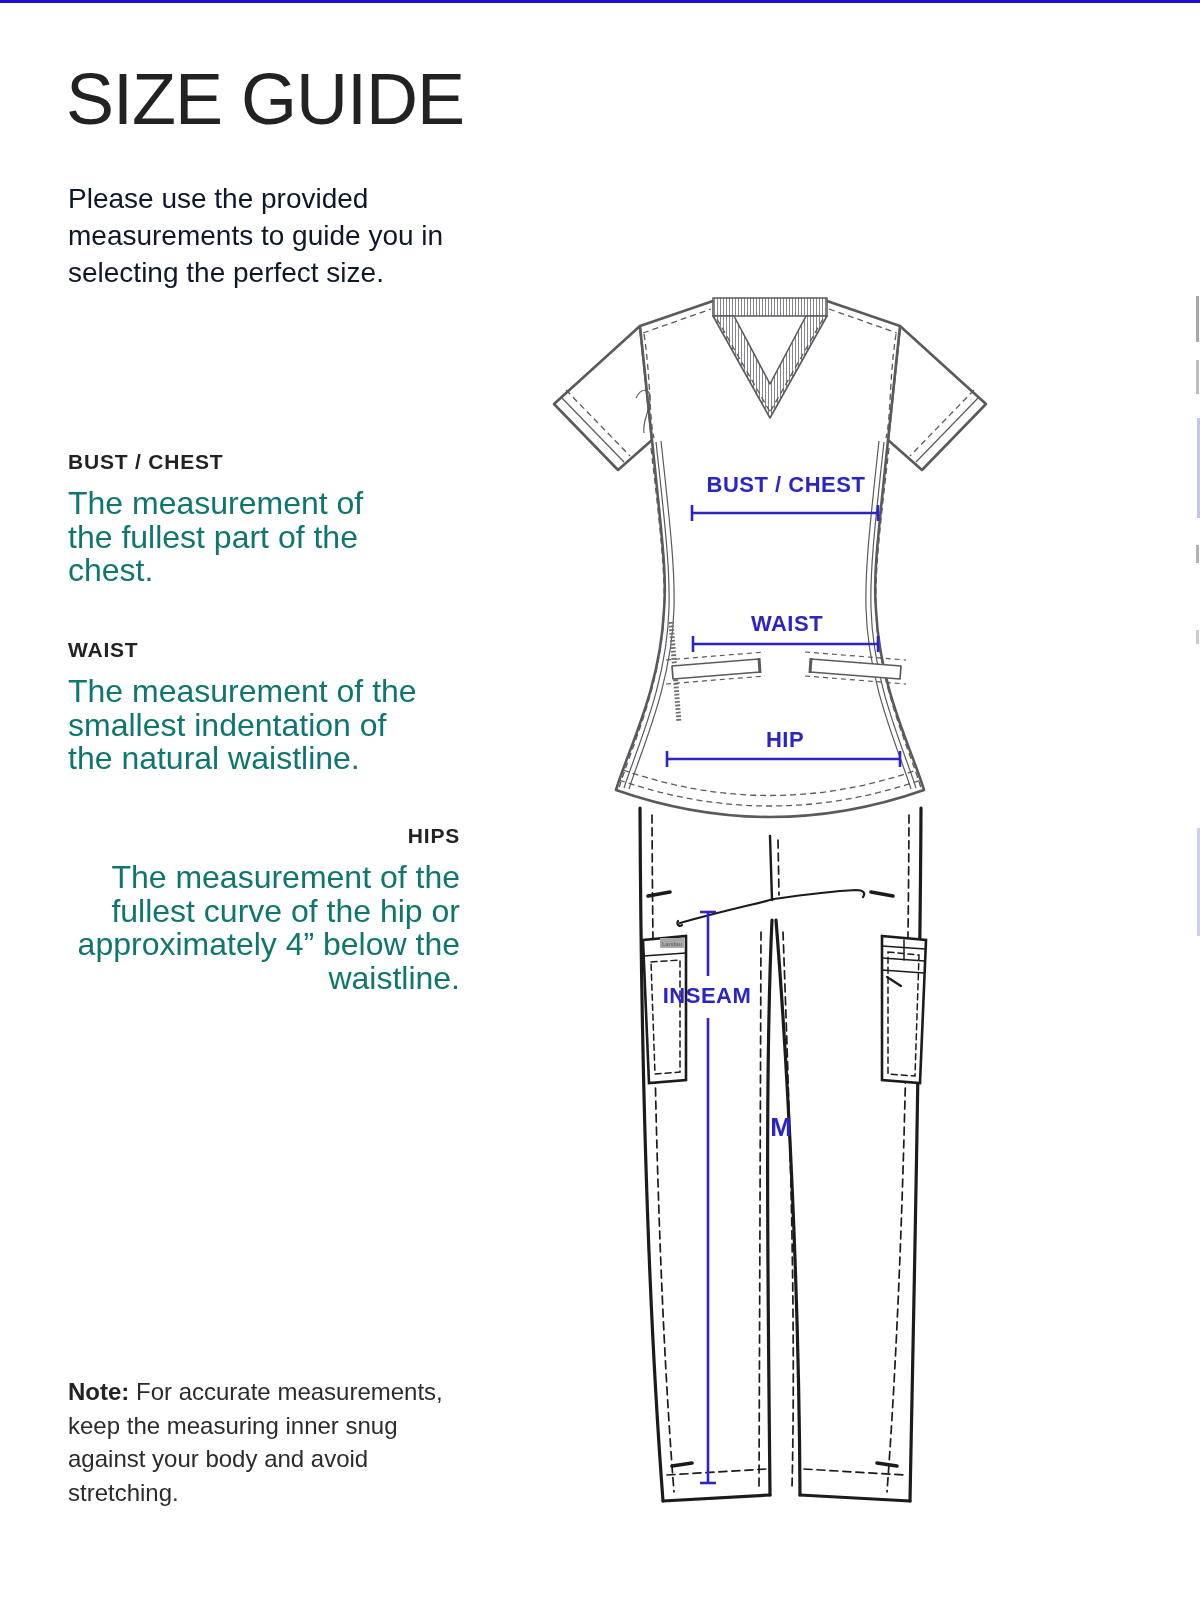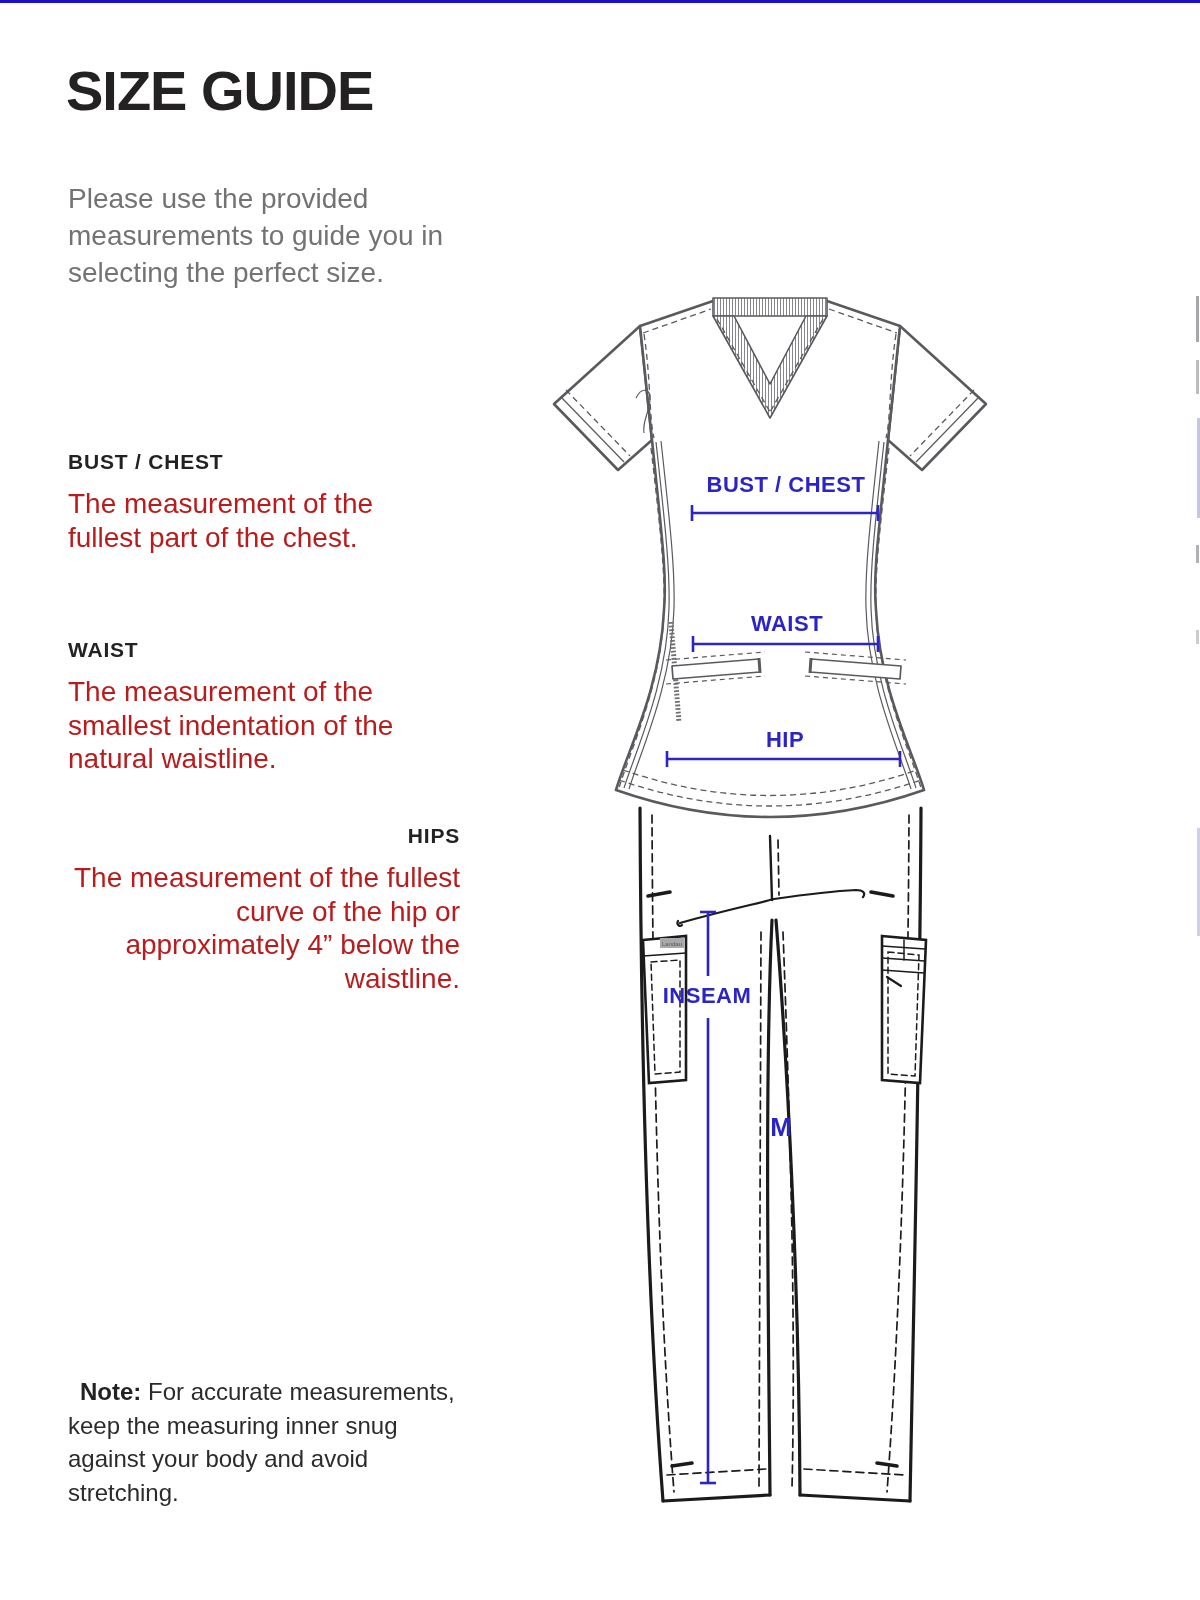--- a/index.html
+++ b/index.html
@@ -4,38 +4,38 @@
 <style>
   html,body{margin:0;padding:0;}
   body{
     width:1200px;height:1600px;position:relative;overflow:hidden;
     background:#ffffff;color:#2a2a2c;
     font-family:"Liberation Sans", sans-serif;
   }
   .topline{position:absolute;top:0;left:0;width:1200px;height:3px;background:var(--topborder,#1c10cc);}
   .title{
     position:absolute;left:66px;top:58px;margin:0;
-    font-size:56px;font-weight:bold;letter-spacing:-1px;color:#242122;
+    font-size:72px;font-weight:normal;letter-spacing:-1px;color:#242122;
   }
   .intro{
     position:absolute;left:68px;top:180px;width:470px;margin:0;
-    font-size:28px;line-height:37px;color:#737373;
+    font-size:28px;line-height:37px;color:#0f172a;
   }
   .sec{position:absolute;left:68px;}
   .sec h3{margin:0 0 13px 0;font-size:21px;font-weight:bold;letter-spacing:.8px;color:#242122;}
-  .sec p{margin:0;font-size:28px;line-height:33.5px;color:#b91c1c;}
+  .sec p{margin:0;font-size:32px;line-height:33.5px;color:#0f766e;}
   #sec-bust{top:450px;width:345px;}
   #sec-waist{top:638px;width:355px;}
   #sec-hips{top:824px;width:392px;text-align:right;}
   #sec-inseam{top:1028px;width:396px;}
   .note{
     position:absolute;left:68px;top:1375px;width:392px;margin:0;
     font-size:24px;line-height:33.5px;color:#2b2b2d;
   }
-  .note b{color:#242122;margin-left:12px;}
+  .note b{color:#242122;}
   svg.diagram{position:absolute;left:530px;top:270px;width:480px;height:1260px;}
   .mtext{
     font-family:"Liberation Sans", sans-serif;font-weight:bold;font-size:22px;
     fill:var(--accent,#2b24c7);letter-spacing:.5px;
   }
   .msize{font-size:26px;letter-spacing:0;}
   .mstroke{stroke:var(--accent,#2b24c7);stroke-width:2.6;fill:none;}
   .tagtext{font-family:"Liberation Sans", sans-serif;font-size:6px;fill:#58585a;}
   .edge{position:absolute;}
 </style>

